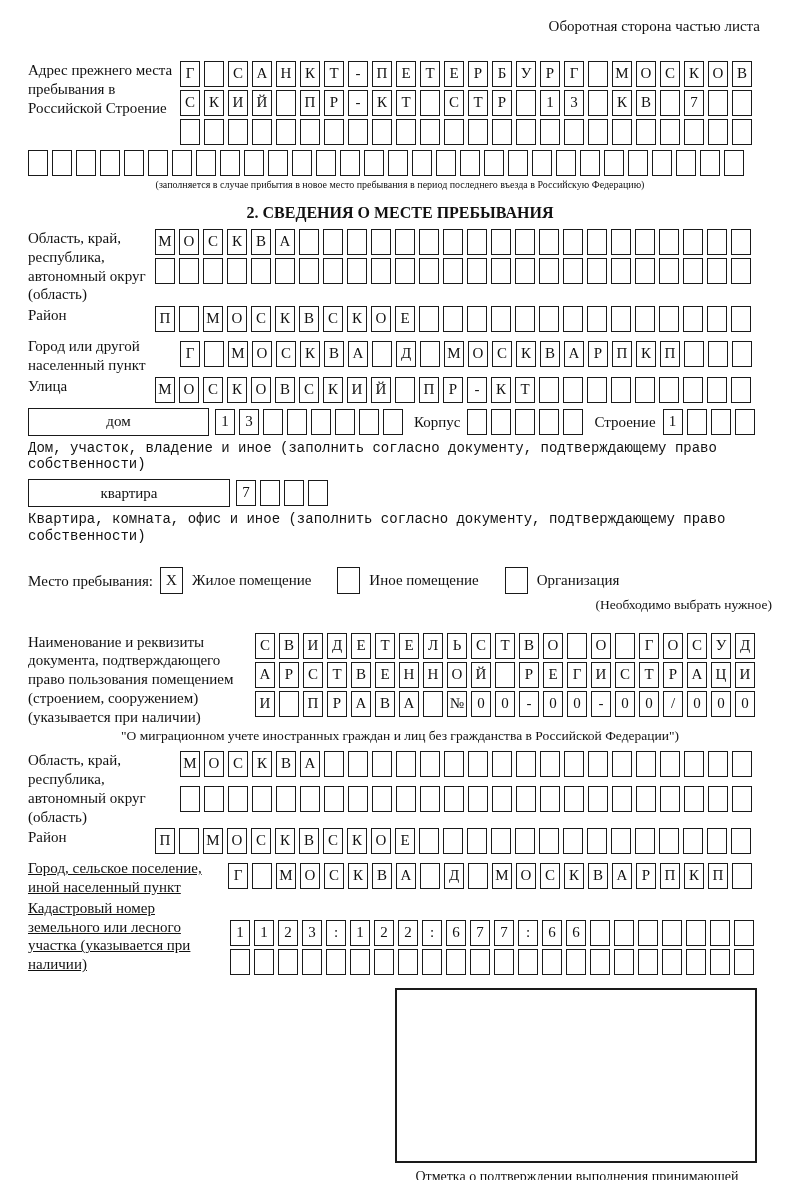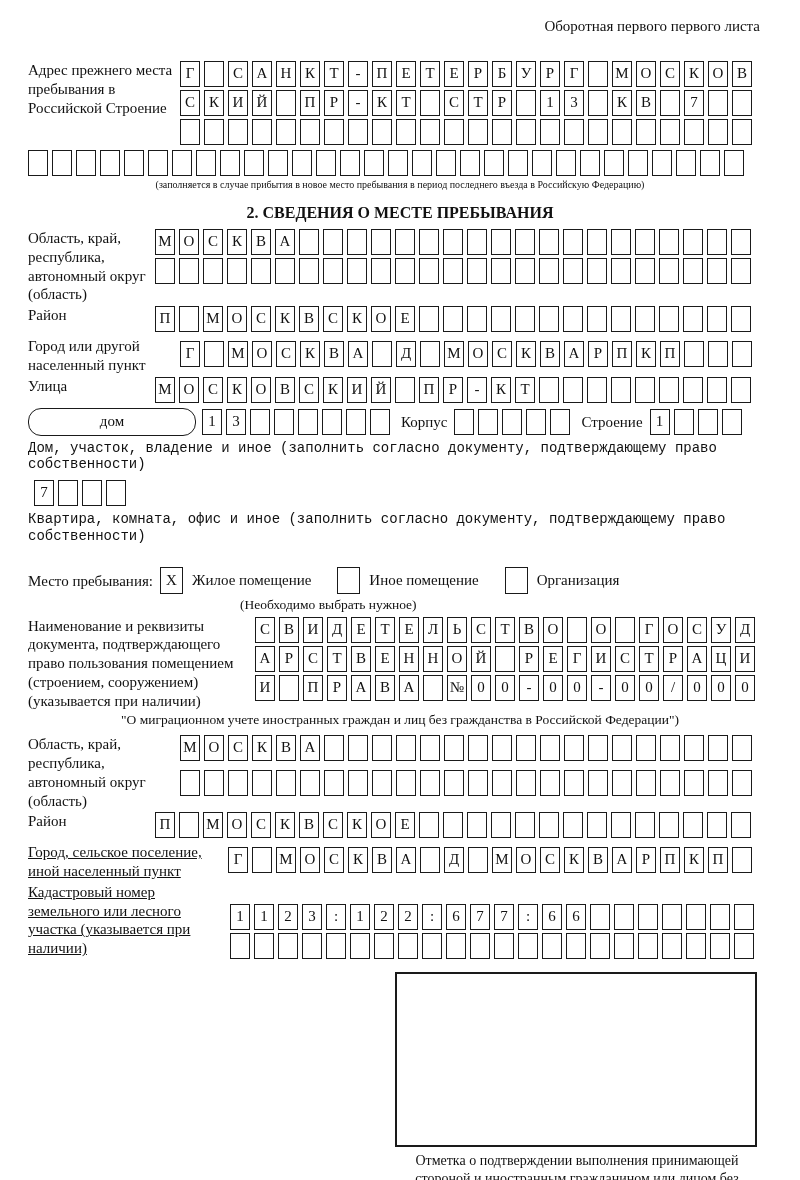--- a/index.html
+++ b/index.html
@@ -28,43 +28,43 @@
   .caption{font-size:10px;line-height:1.2;}
   .center{text-align:center;}
   .small-caption{font-size:13.5px;margin:3px 0 4px 0;}
   .section-title{font-size:16px;font-weight:bold;text-align:center;margin:13px 0 7px 0;}
   .subhead{font-size:15px;font-weight:bold;text-align:center;margin:10px 0 8px 0;}
   .boxfield{
     box-sizing:border-box;border:1.6px solid #1a1a1a;height:28px;
     display:flex;align-items:center;justify-content:center;
     font-size:15px;flex:0 0 auto;background:#fff;
   }
-  .w170{width:168px;border-radius:13px;}
+  .w170{width:181px;}
   .w202{width:202px;}
   .inline-label{font-size:15px;line-height:28px;margin:0 7px;white-space:nowrap;}
   .chk{
     box-sizing:border-box;width:23px;height:27px;border:1.6px solid #1a1a1a;
     font-size:15px;text-align:center;line-height:24px;flex:0 0 auto;background:#fff;
   }
   .mesto-row{display:flex;align-items:center;margin-top:22px;margin-bottom:2px;}
   .mesto-row .opt-label{font-size:15px;margin:0 26px 0 9px;white-space:nowrap;}
-  .mesto-note{font-size:13.5px;margin-left:212px;margin-bottom:4px;}
+  .mesto-note{font-size:13.5px;margin-left:212px;margin-bottom:20px;text-align:right;}
   .pad-top20{padding-top:21px;}
   .stamp-wrap{margin-left:367px;width:364px;margin-top:10px;}
   .stamp-box{box-sizing:border-box;width:362px;height:175px;border:2px solid #1a1a1a;background:#fff;}
   .stamp-caption{font-size:14px;line-height:1.3;text-align:center;margin-top:5px;}
   .mb6{margin-bottom:6px;font-family:Liberation Mono, monospace;}
   .mt4{margin-top:4px;}
 </style>
 </head>
 <body>
 
 <div class="page">
 
-  <div class="header-note">Оборотная первого первого листа</div>
+  <div class="header-note">Оборотная сторона частью листа</div>
 
   <div class="frow">
     <div class="flabel lw152">Адрес прежнего места пребывания в Российской Строение</div>
     <div class="cellcol">
       <div class="cells">
           <div class="cell">Г</div>
           <div class="cell"></div>
           <div class="cell">С</div>
           <div class="cell">А</div>
           <div class="cell">Н</div>
@@ -355,20 +355,21 @@
     <div class="cells" style="margin-top:1px;">
         <div class="cell">1</div>
         <div class="cell"></div>
         <div class="cell"></div>
         <div class="cell"></div>
       </div>
   </div>
   <div class="caption mb6" style="font-size:14px;">Дом, участок, владение и иное (заполнить согласно документу, подтверждающему право собственности)</div>
 
   <div class="frow">
+    <div class="boxfield w202">квартира</div>
     <div class="inline-label" style="margin:0 3px;"></div>
     <div class="cells" style="margin-top:1px;">
         <div class="cell">7</div>
         <div class="cell"></div>
         <div class="cell"></div>
         <div class="cell"></div>
       </div>
   </div>
   <div class="caption mb6" style="font-size:14px;">Квартира, комната, офис и иное (заполнить согласно документу, подтверждающему право собственности)</div>
 

